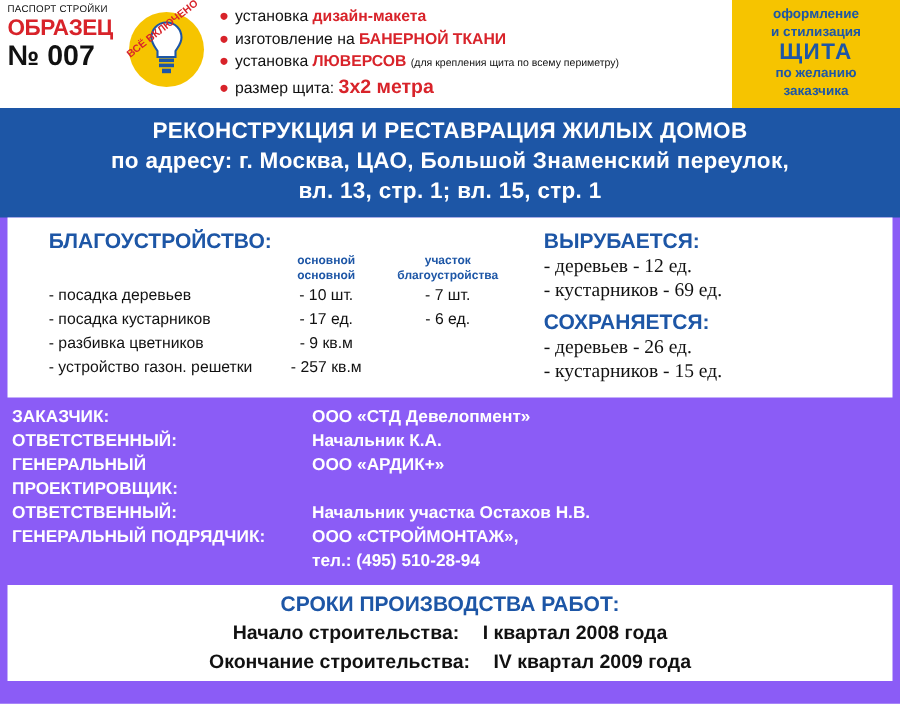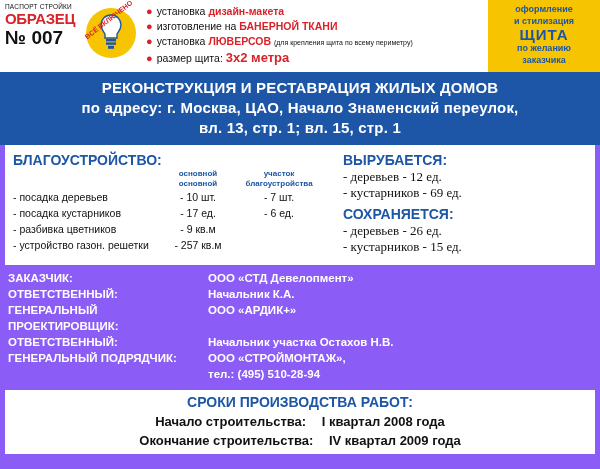--- a/index.html
+++ b/index.html
@@ -146,21 +146,21 @@
     letter-spacing: .2px;
   }
 
   
   .panel {
     margin: 0 5px;
     background: #ffffff;
     padding: 6px 8px 6px 8px;
     box-sizing: border-box;
     display: flex;
-    justify-content: flex-start;
+    justify-content: center;
   }
   .col-left { width: 330px; }
   .col-right { width: 205px; }
 
   .sect-head {
     color: #1d56a6;
     font-weight: bold;
     font-size: 14px;
     line-height: 18px;
   }
@@ -280,21 +280,21 @@
       <div>оформление</div>
       <div>и стилизация</div>
       <div class="shield">ЩИТА</div>
       <div>по желанию</div>
       <div>заказчика</div>
     </div>
   </div>
 
   <div class="title-band">
     <div class="line">РЕКОНСТРУКЦИЯ И РЕСТАВРАЦИЯ ЖИЛЫХ ДОМОВ</div>
-    <div class="line">по адресу: г. Москва, ЦАО, Начало Знаменский переулок,</div>
+    <div class="line">по адресу: г. Москва, ЦАО, Большой Знаменский переулок,</div>
     <div class="line">вл. 13, стр. 1;   вл. 15, стр. 1</div>
   </div>
 
   <div class="panel">
 
     <div class="col-left">
       <div class="sect-head">БЛАГОУСТРОЙСТВО:</div>
       <div class="sub-heads">
         <div class="sh1">основной основной</div>
         <div class="sh2">участок благоустройства</div>

